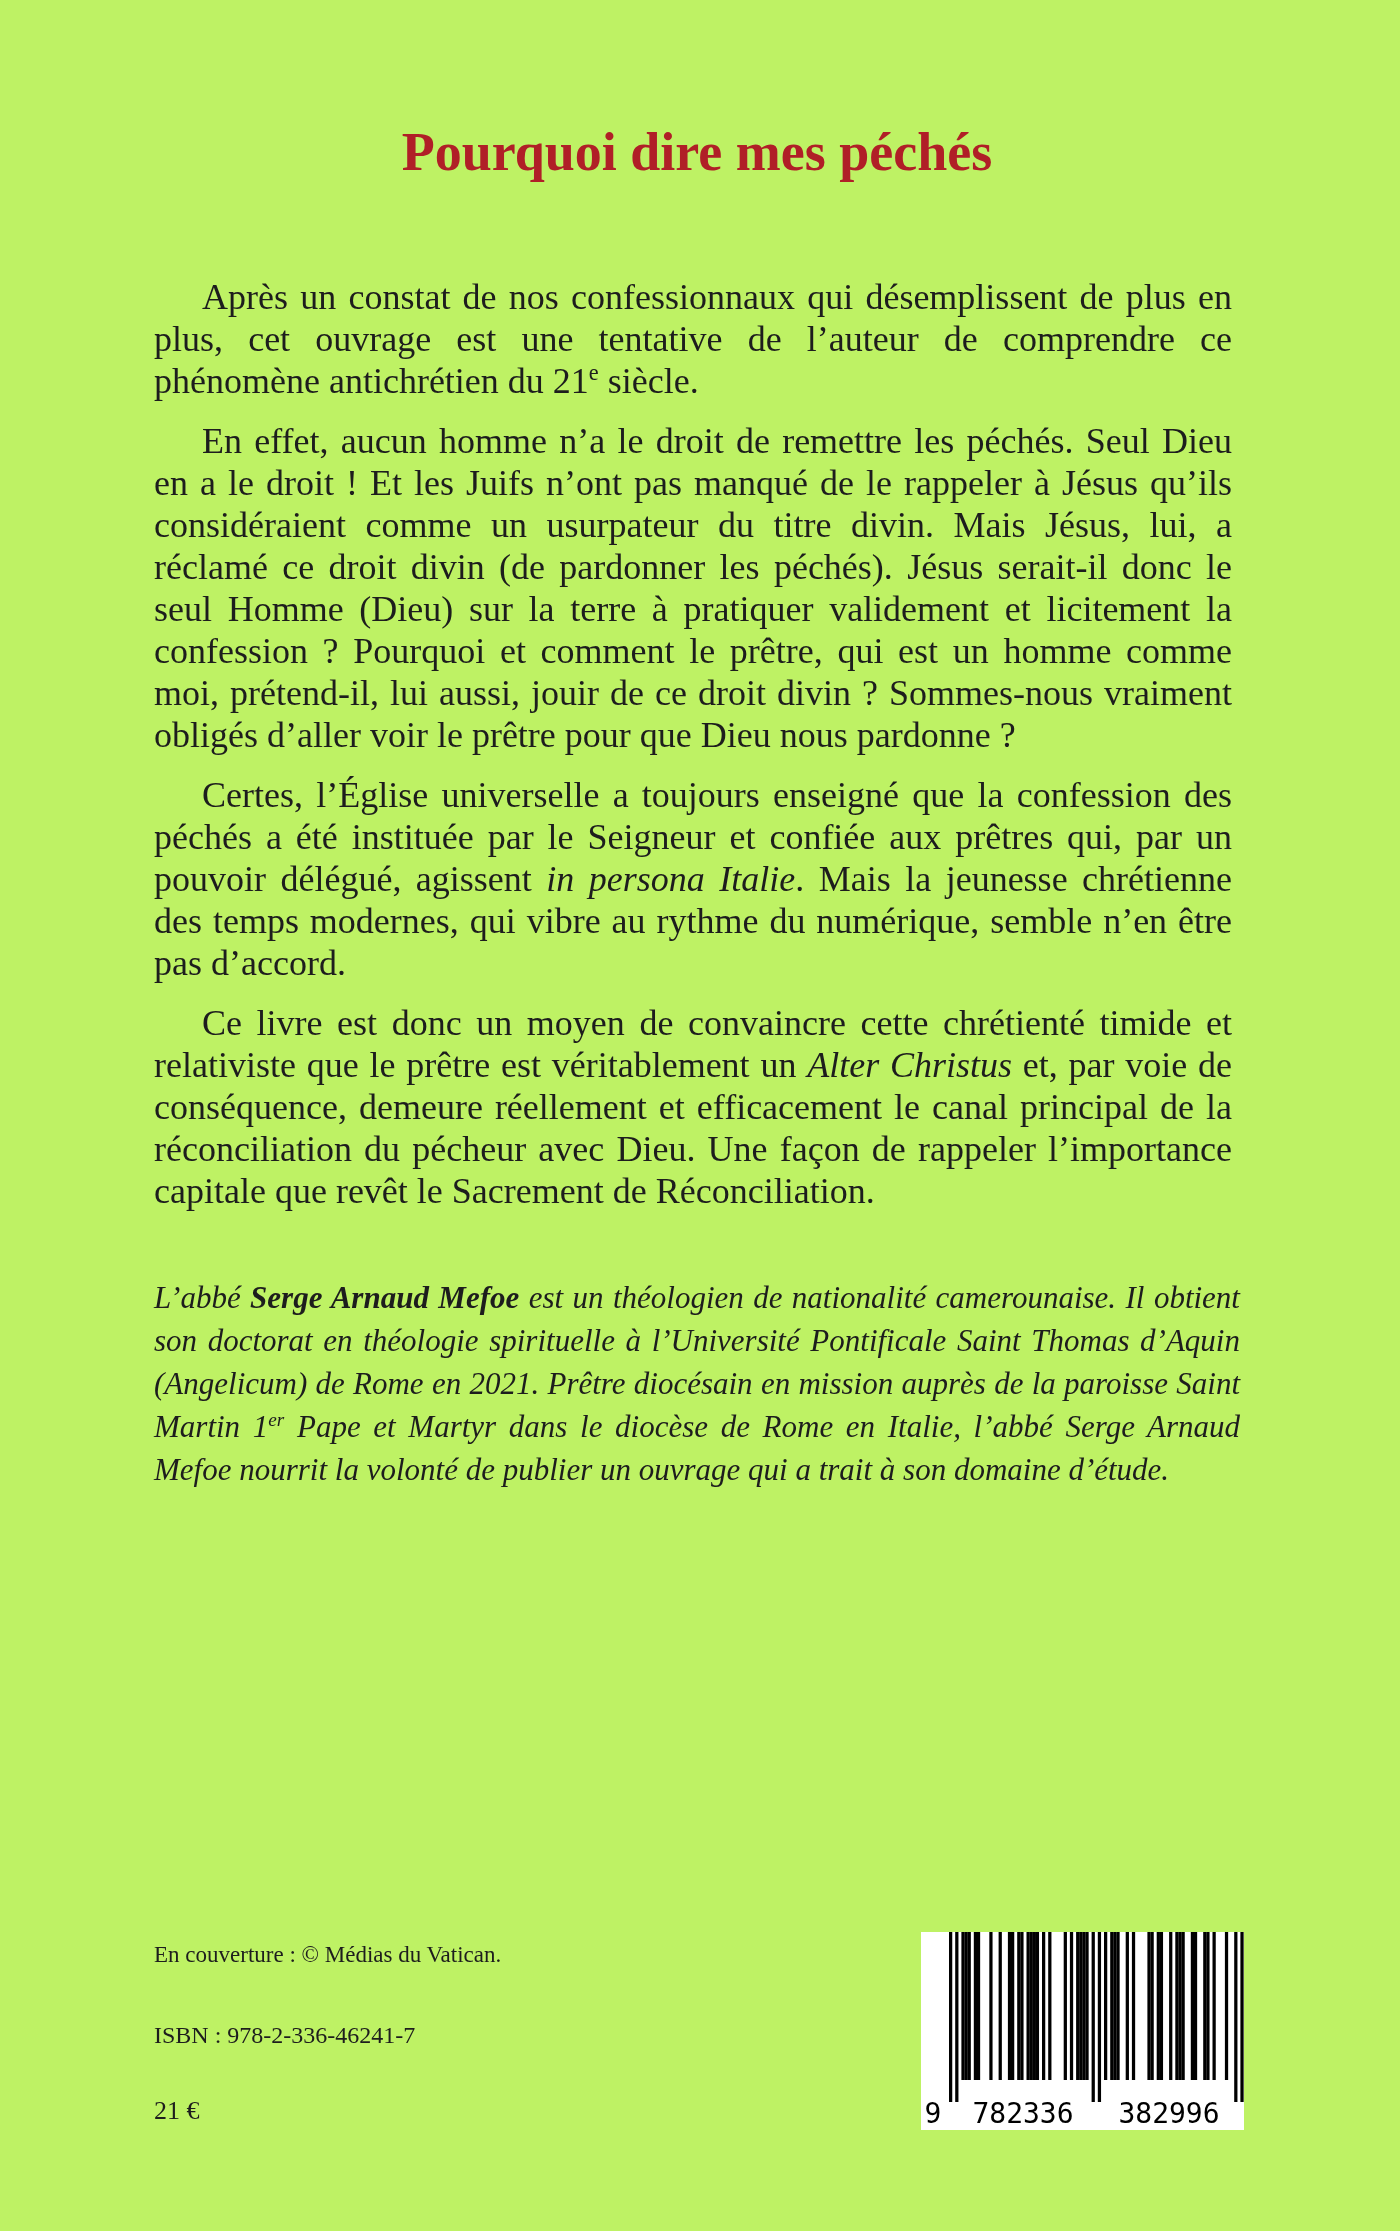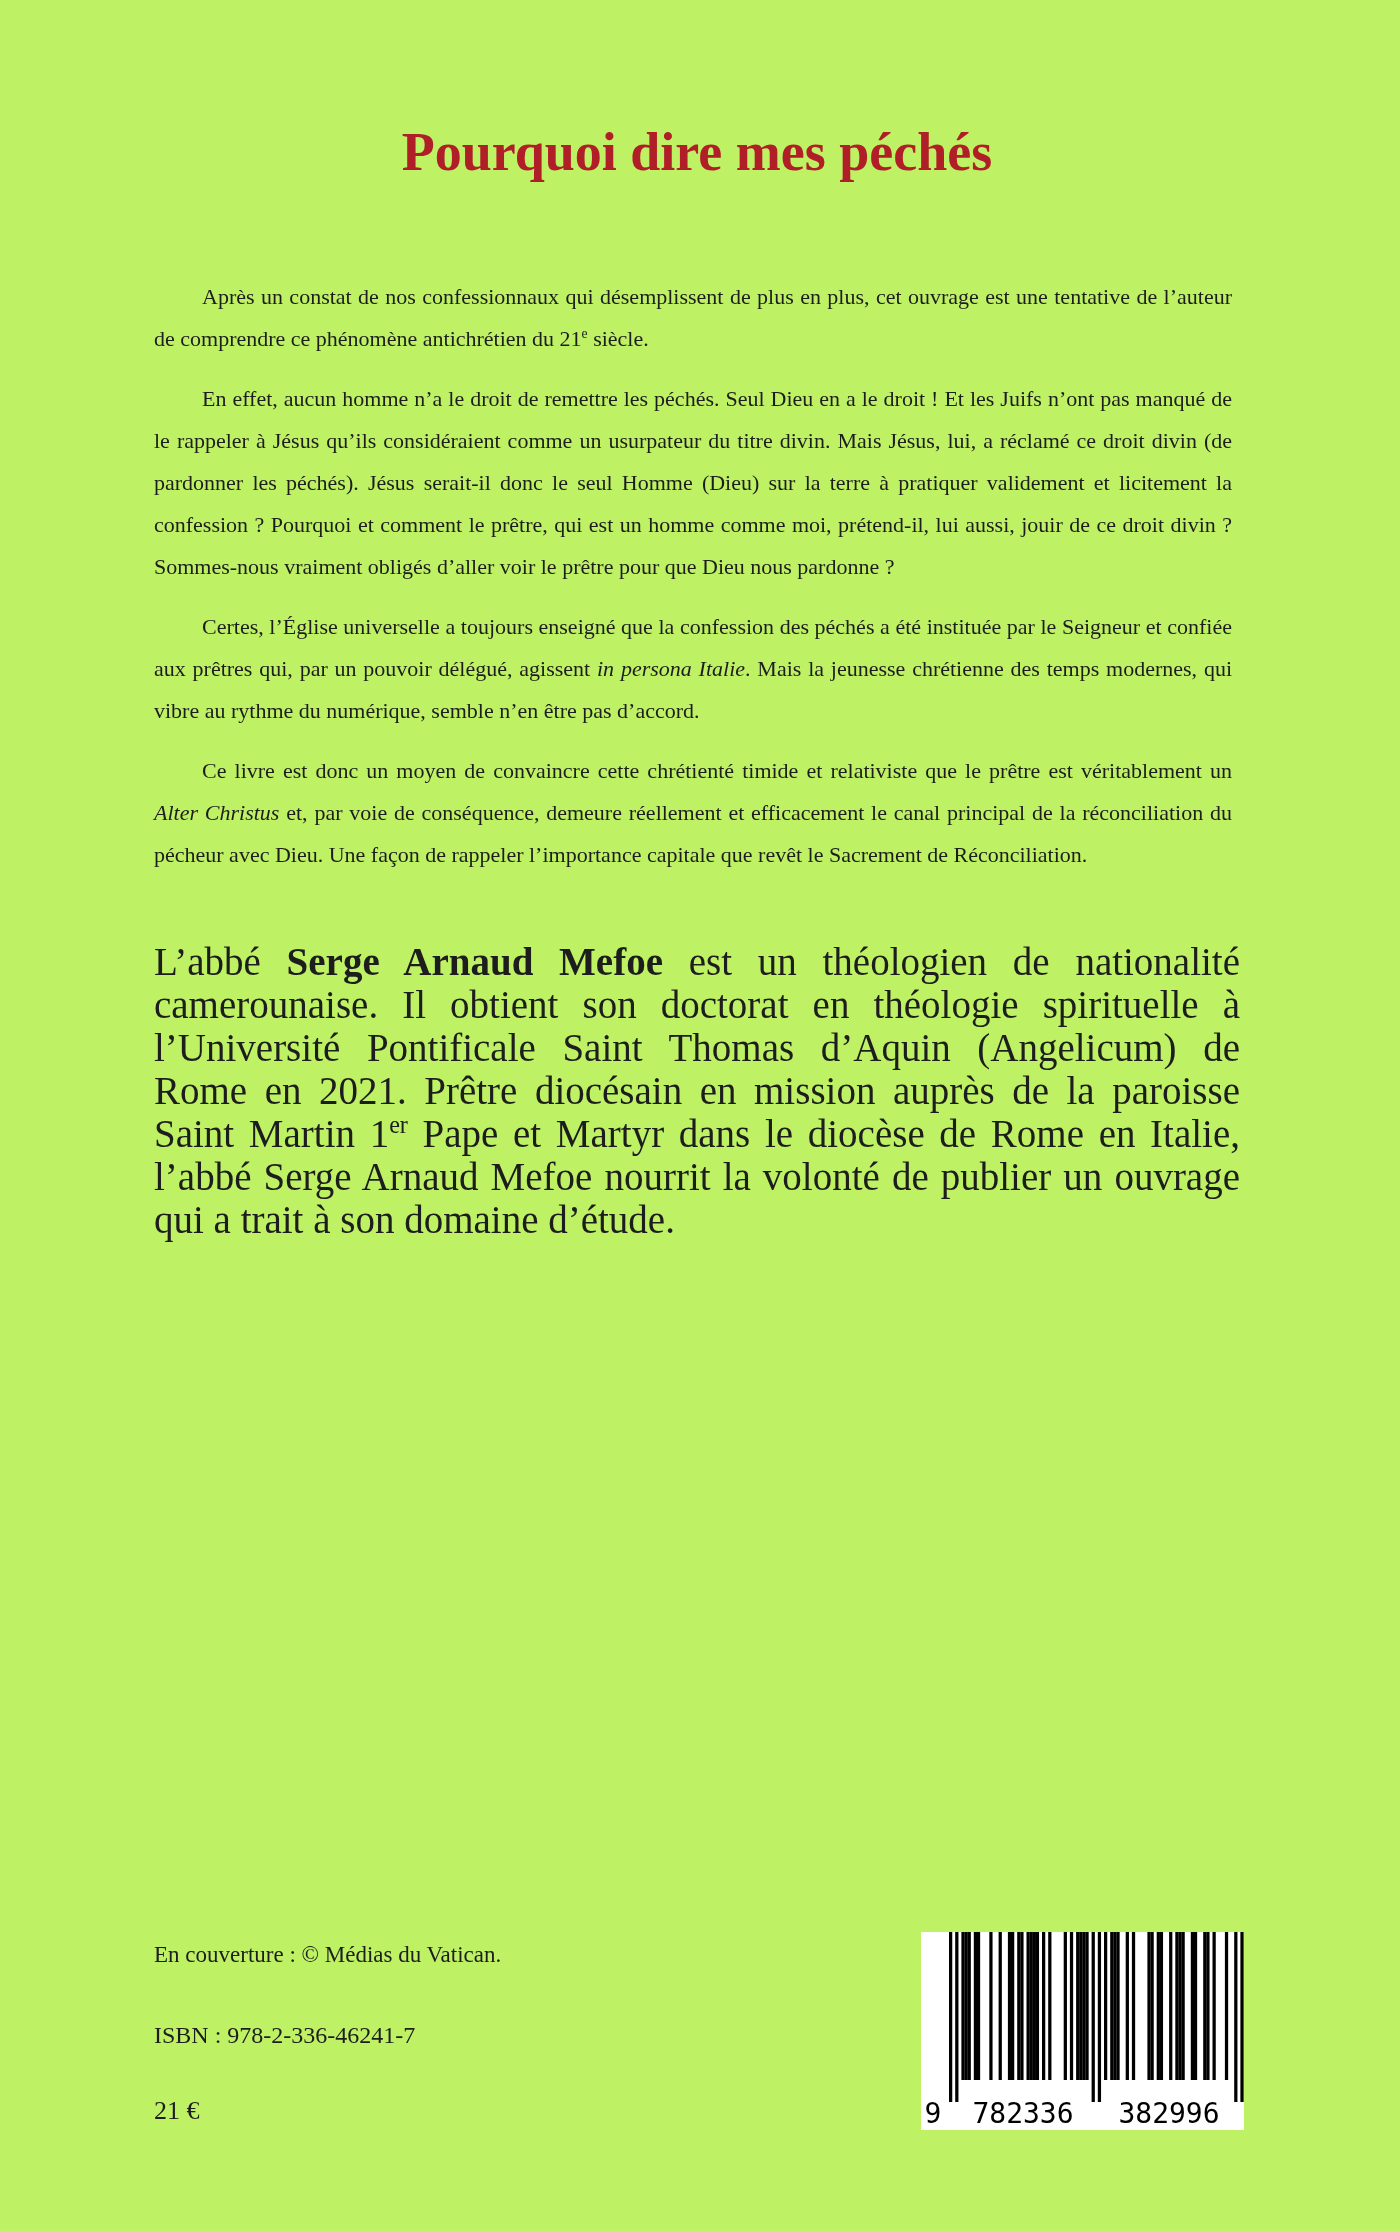--- a/index.html
+++ b/index.html
@@ -20,30 +20,31 @@
     margin:0 0 92px 0;
     text-align:center;
     color:var(--title-red, #b01f27);
     font-weight:bold;
     font-size:54px;
     line-height:1.14;
   }
   .book-title .tline { display:block; }
   .synopsis p {
     margin:0 8px 18px 0;
-    font-size:22px;
+    font-size:36px;
     line-height:42px;
     text-align:justify;
     text-indent:48px;
   }
   .synopsis p .it { font-style:italic; }
   sup.small-sup { font-size:0.62em; line-height:0; vertical-align:super; }
   .bio {
     margin:64px 0 0 0;
-    font-size:39px;
+    font-style:italic;
+    font-size:31px;
     line-height:43px;
     text-align:justify;
   }
   .bio .bold { font-weight:bold; }
   .footer-credit {
     position:absolute; left:154px; top:1942px;
     font-size:23px;
   }
   .footer-isbn {
     position:absolute; left:154px; top:2022px;

